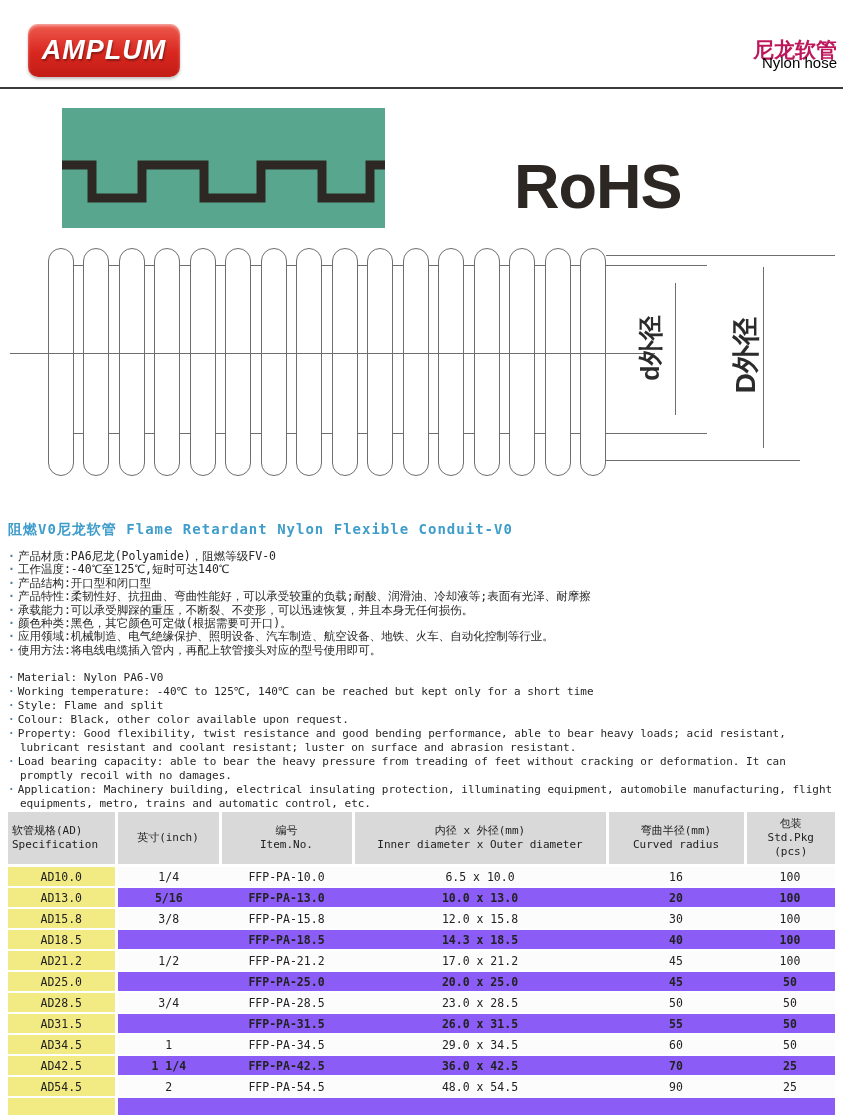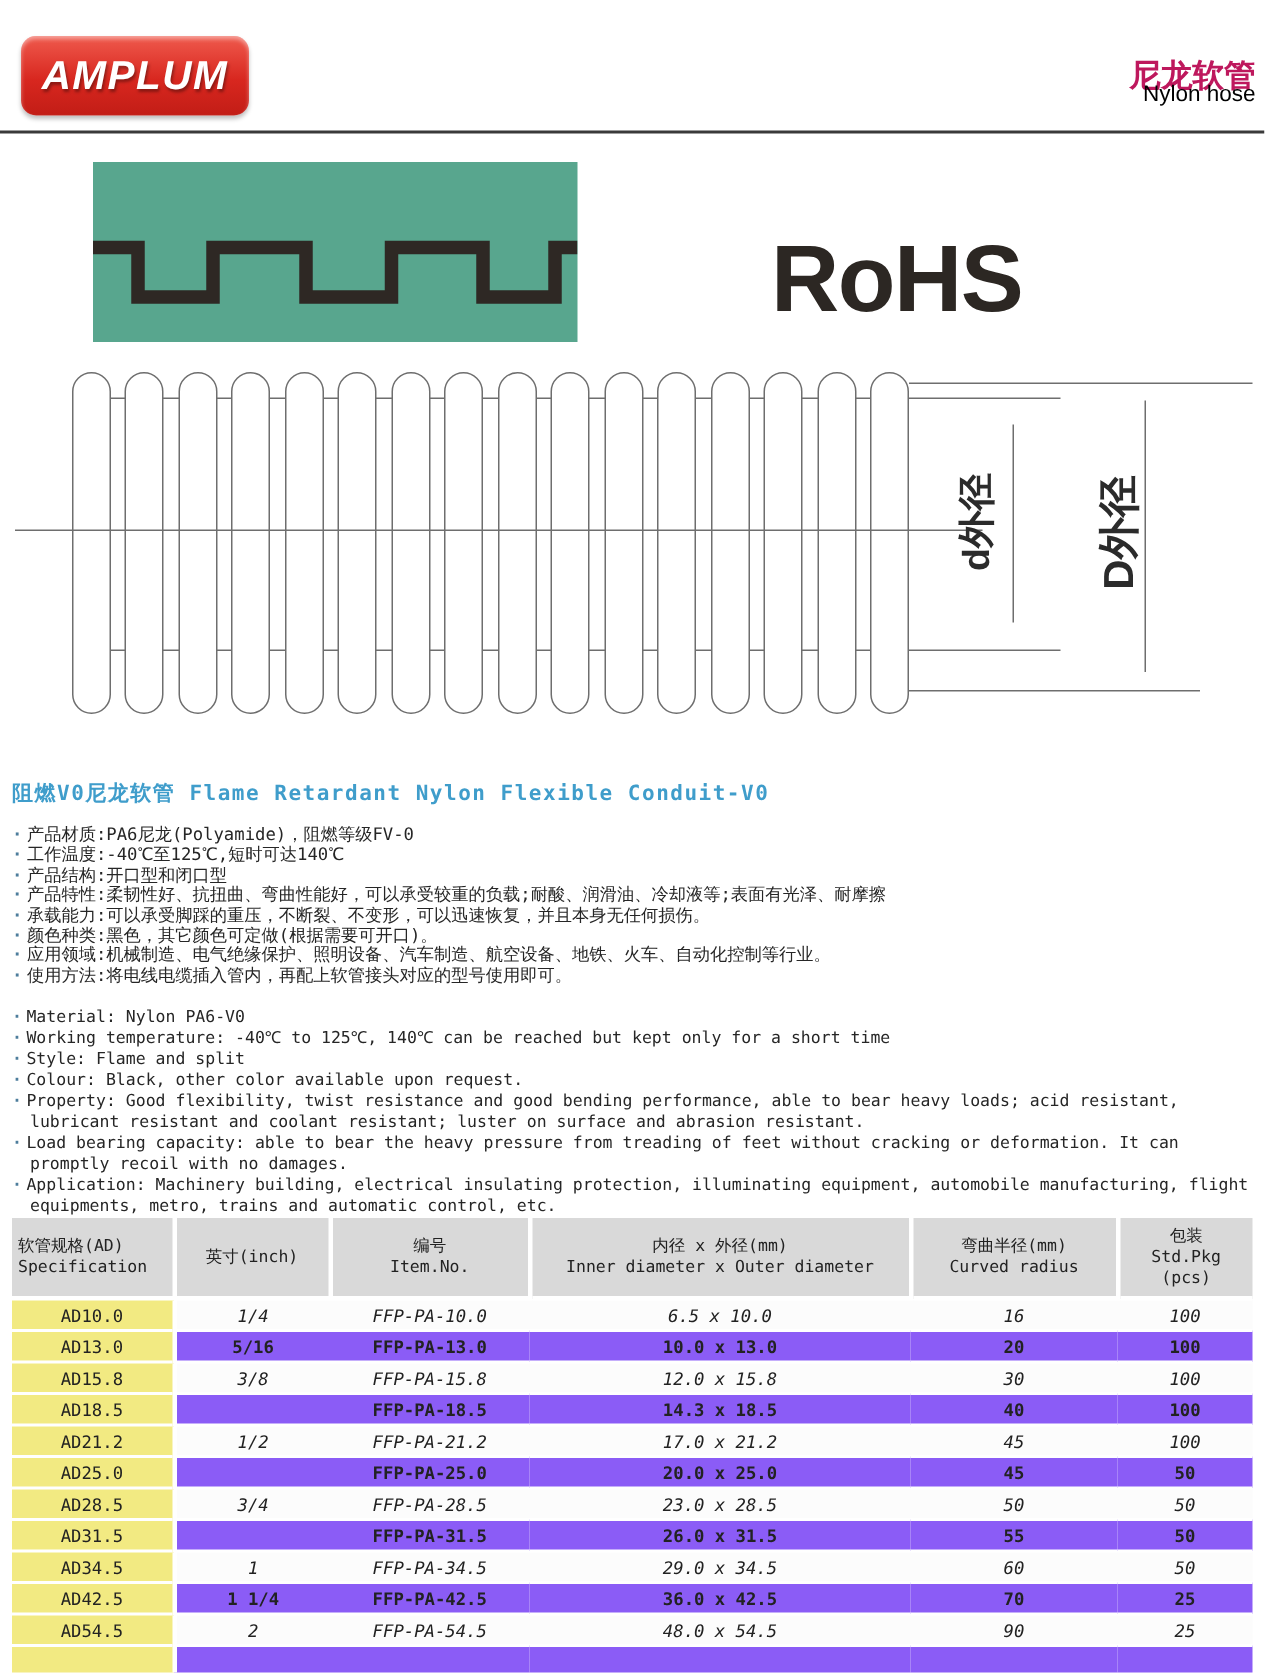--- a/index.html
+++ b/index.html
@@ -2,21 +2,21 @@
 <html><head>
 <meta charset="utf-8">
 <style>
   html,body{margin:0;padding:0;}
   body{
     width:843px;height:1115px;overflow:hidden;position:relative;background:#ffffff;
     font-family:"Liberation Sans", sans-serif;color:#222;
   }
   
   .logo{
-    position:absolute;left:14px;top:24px;width:152px;height:53px;border-radius:10px;
+    position:absolute;left:28px;top:24px;width:152px;height:53px;border-radius:10px;
     background:linear-gradient(180deg,#ef5a4d 0%,#d8271f 55%,#c21d16 100%);
     box-shadow:inset 0 2px 3px rgba(255,255,255,.45), 0 2px 3px rgba(0,0,0,.25);
     display:flex;align-items:center;justify-content:center;
   }
   .logo span{
     color:#fff;font-style:italic;font-weight:bold;font-size:27px;letter-spacing:1px;
     text-shadow:1px 2px 2px rgba(0,0,0,.35);
   }
   .title-zh{position:absolute;right:6px;top:36px;font-size:21px;font-weight:bold;color:#be185d;}
   .title-en{position:absolute;right:6px;top:54px;font-size:15px;color:#000000;}
@@ -69,21 +69,21 @@
     background:#d9d9d9;font-size:11px;font-weight:normal;color:#222;height:52px;
     vertical-align:middle;text-align:center;padding:0;line-height:14px;
     border-left:3px solid #fff;border-bottom:3px solid #fff;
   }
   th:first-child{border-left:none;text-align:left;padding-left:4px;}
   td{
     font-size:11.5px;color:#222;height:19px;text-align:center;padding:0;
     border-top:2px solid #fff;vertical-align:middle;
   }
   td.spec{background:#f2ea82;border-right:3px solid #fff;}
-  tr.odd  td:not(.spec){background:#fcfcfc;font-style:italic;}
+  tr.odd  td:not(.spec){background:#fcfcfc;}
   tr.even td:not(.spec){background:#8b5cf6;font-weight:bold;}
 </style>
 </head>
 <body>
 
 <div class="logo">
   <span>AMPLUM</span>
 </div>
 <div class="title-zh">尼龙软管</div>
 <div class="title-en">Nylon hose</div>

